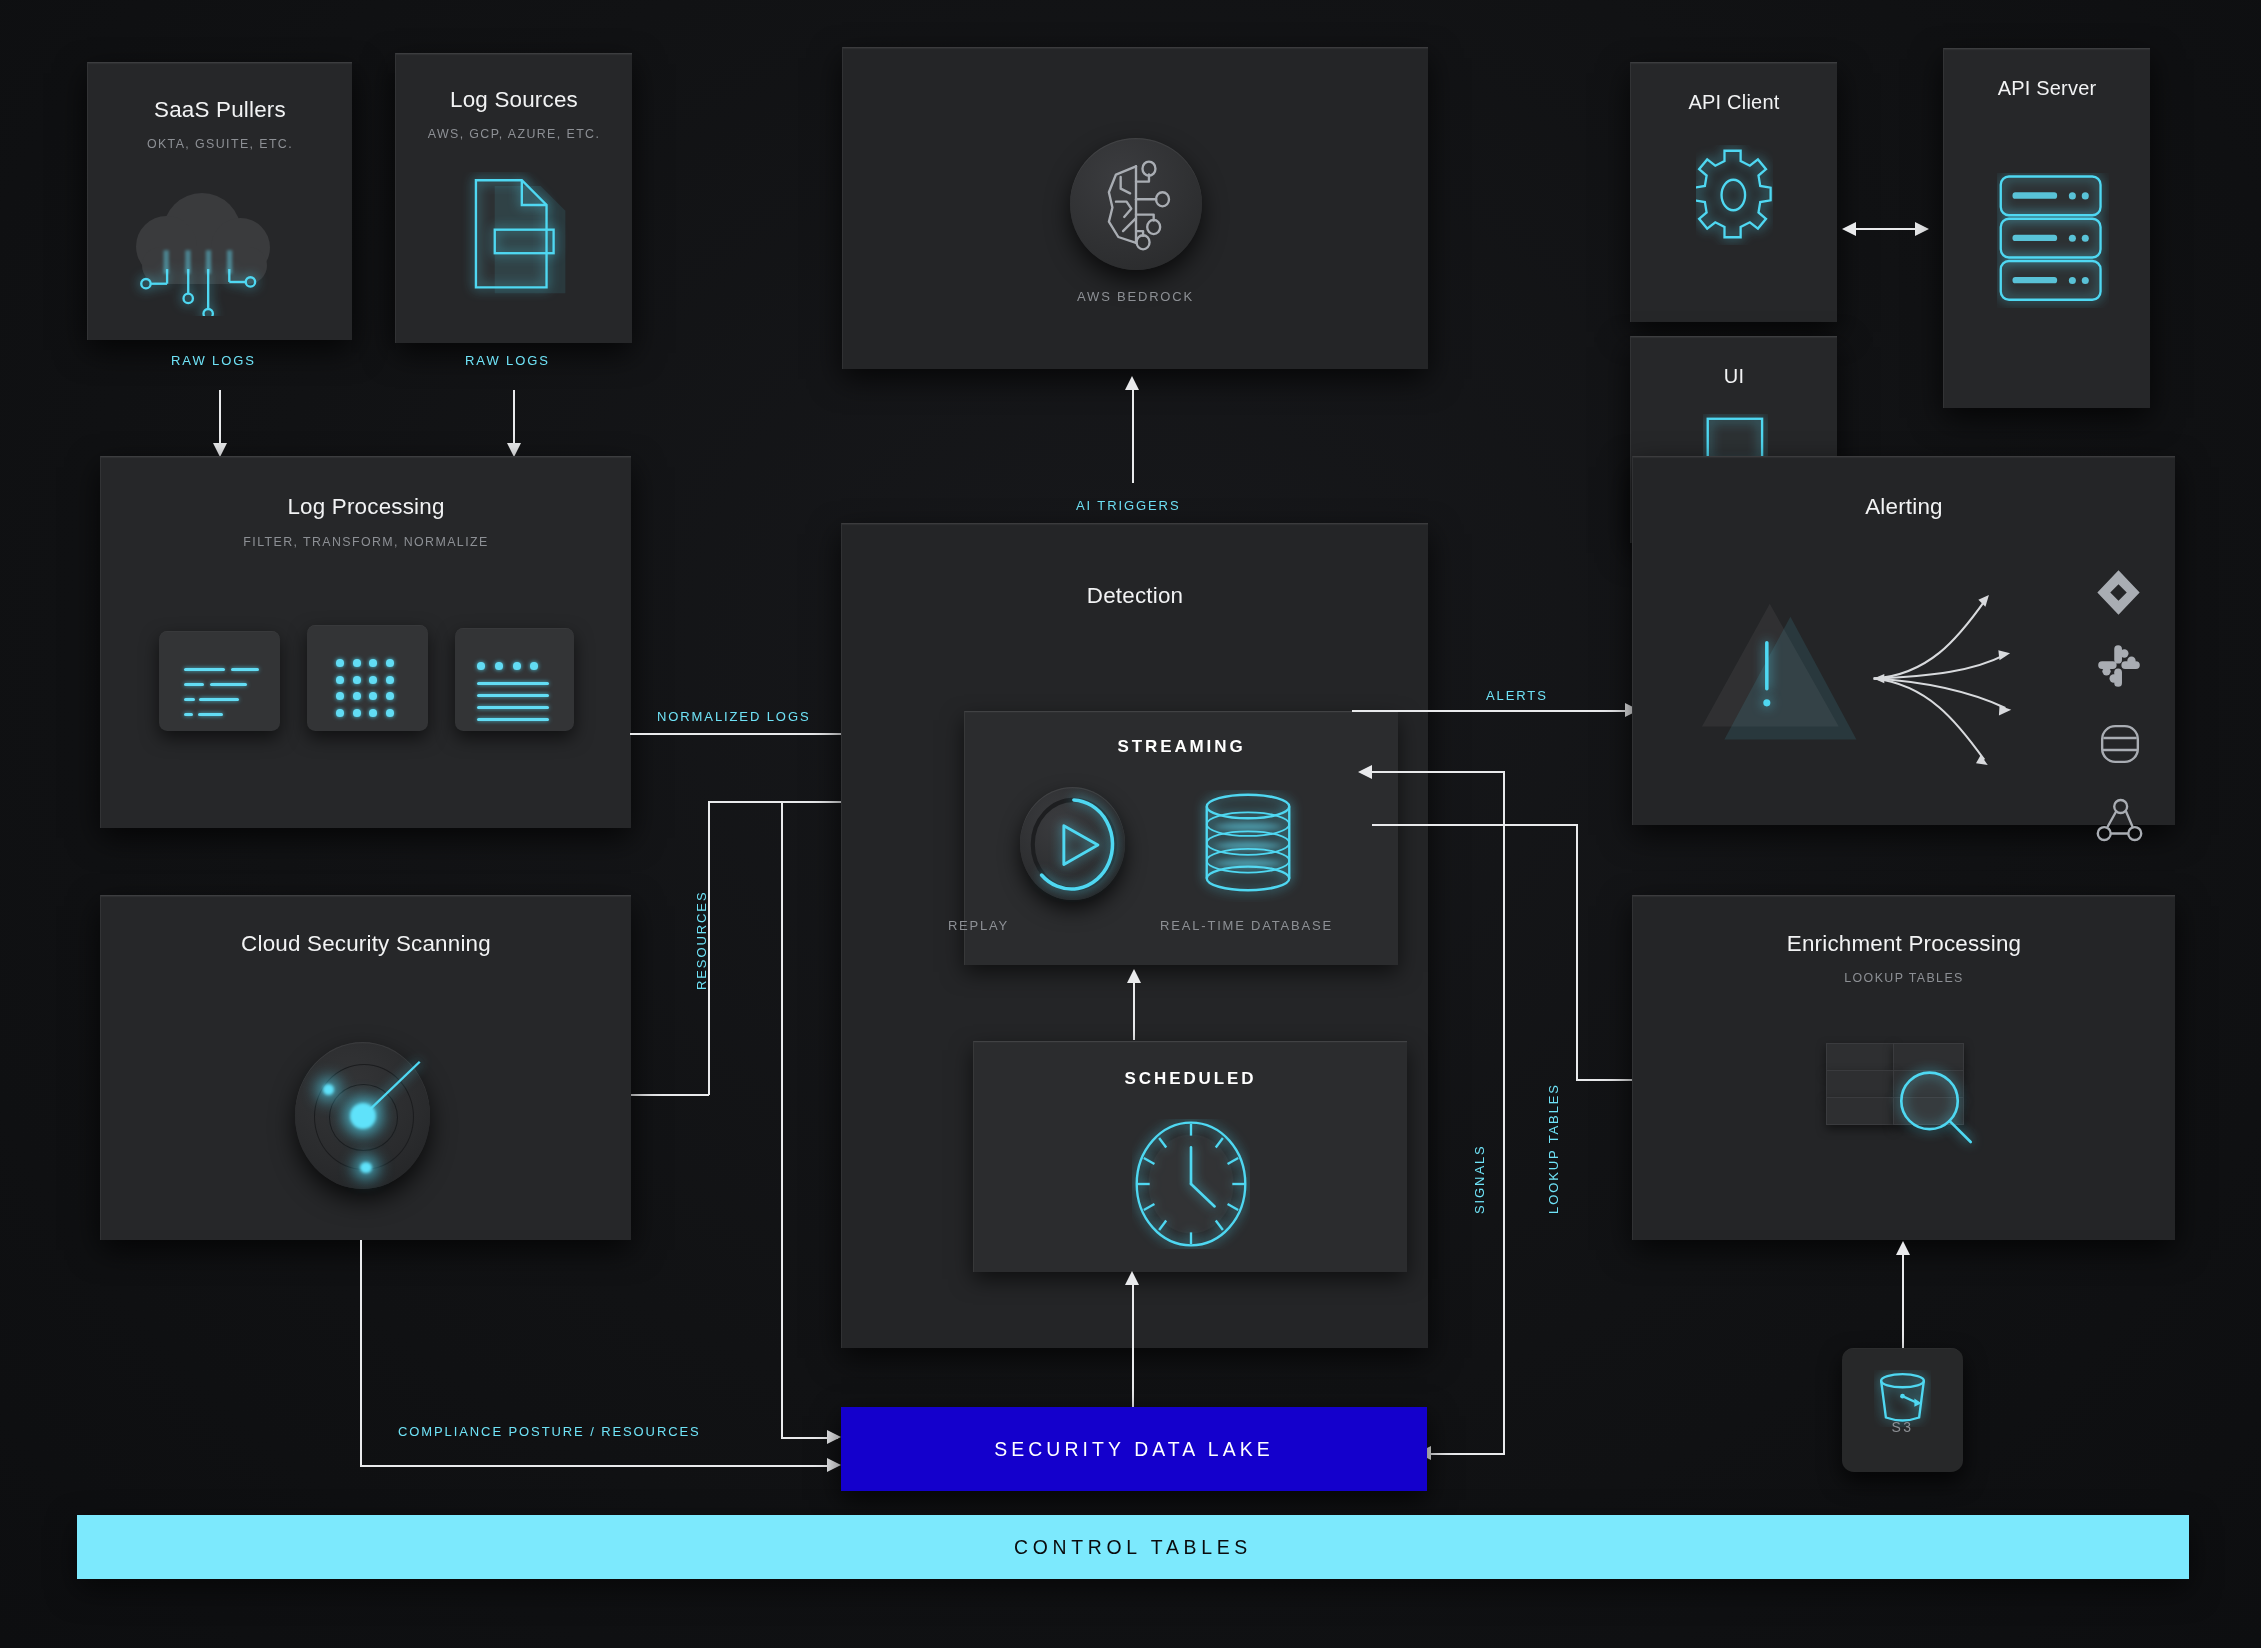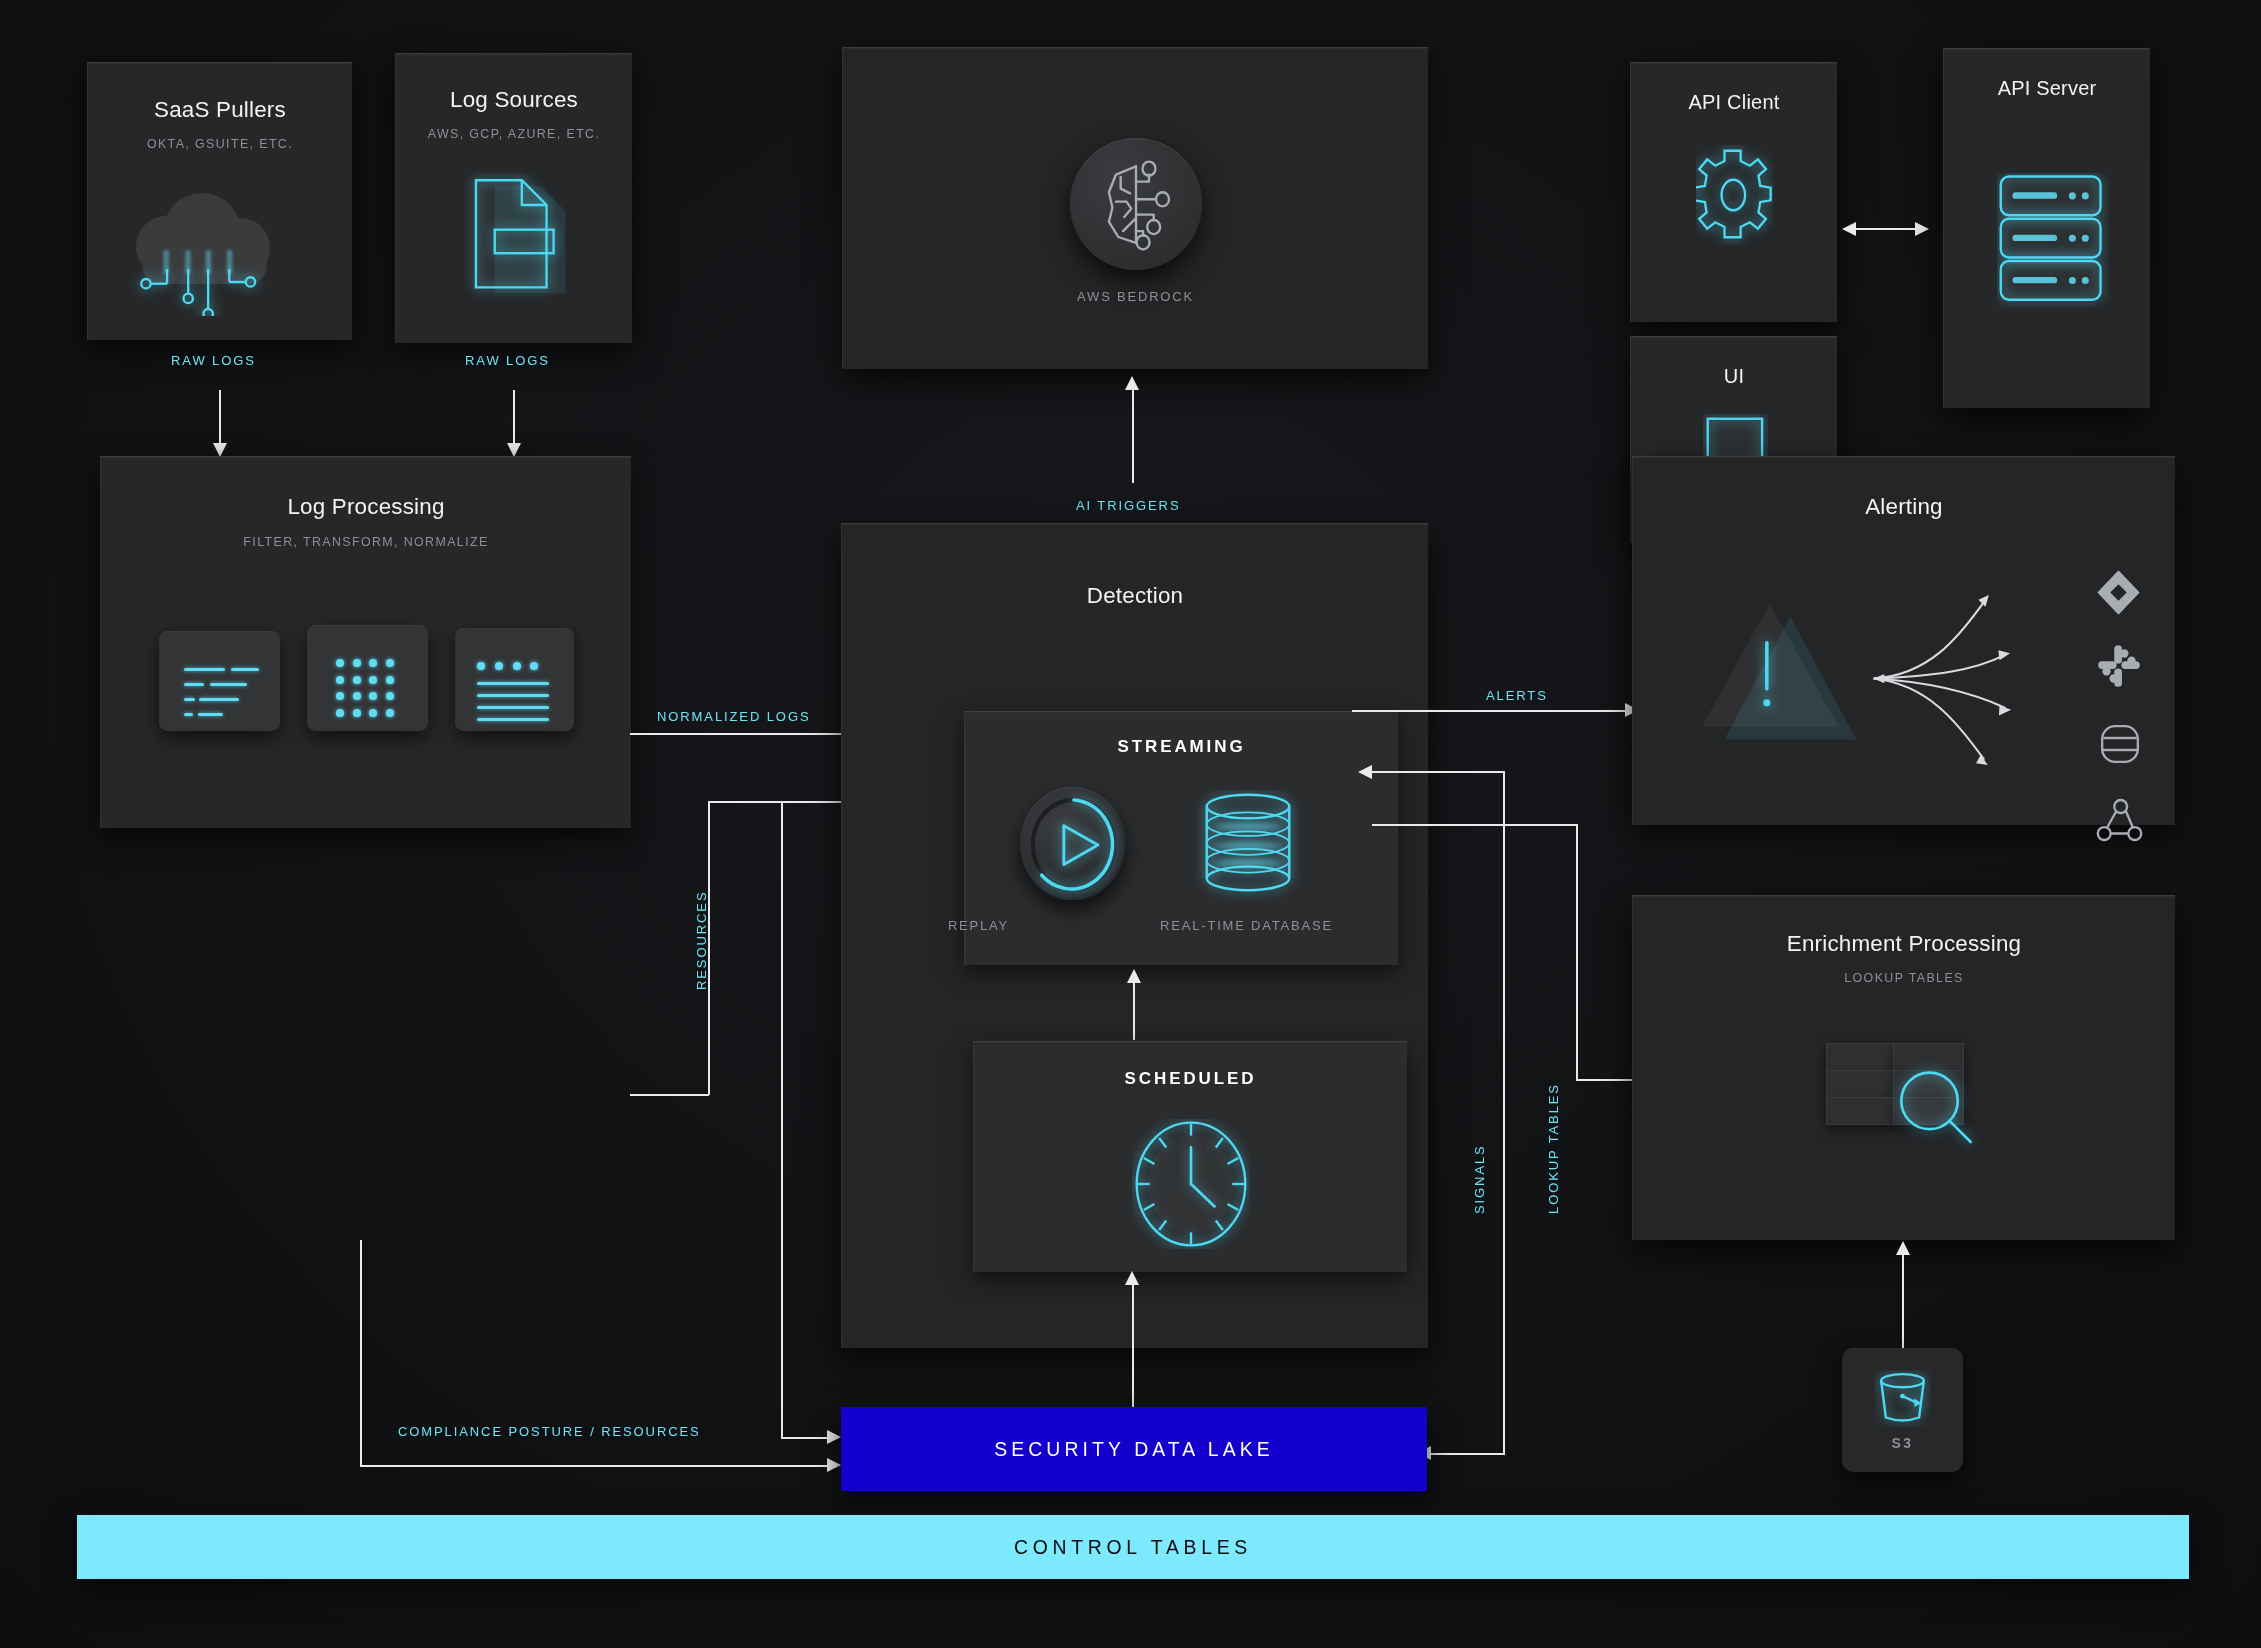--- a/index.html
+++ b/index.html
@@ -191,20 +191,34 @@
   <div class="edgelabel" style="left:657px;top:709px;">NORMALIZED LOGS</div>
   <div class="ln lnh" style="left:630px;top:733px;width:283px;"></div>
   <div class="arrowhead ah-right" style="left:912px;top:727px;"></div>
 
   <div class="edgelabel vert" style="left:694px;top:990px;">RESOURCES</div>
   <div class="ln lnv" style="left:708px;top:801px;height:294px;"></div>
   <div class="ln lnh" style="left:630px;top:1094px;width:79px;"></div>
   <div class="ln lnh" style="left:708px;top:801px;width:205px;"></div>
   <div class="arrowhead ah-right" style="left:912px;top:794px;"></div>
 
+  <div class="panel" style="left:100px;top:895px;width:530px;height:344px;">
+    <div class="title" style="top:35px;">Cloud Security Scanning</div>
+    <div class="iconwrap" style="left:188px;top:141px;width:159px;height:159px;">
+      <div class="radar" style="left:5.9px;top:4.7px;width:135px;height:147px;"></div>
+      <div class="radarring" style="left:25px;top:27px;width:98px;height:104px;"></div>
+      <div class="radarring" style="left:40px;top:47px;width:67px;height:65px;"></div>
+      <svg width="159" height="159" style="position:absolute;left:0;top:0;" viewBox="0 0 270 270">
+        <line x1="126" y1="134" x2="222" y2="42" stroke="#4fd8f2" stroke-width="4" class="glow"></line>
+      </svg>
+      <div class="blip" style="left:61px;top:66px;width:26px;height:26px;"></div>
+      <div class="blip" style="left:34px;top:47px;width:10.6px;height:10.6px;"></div>
+      <div class="blip" style="left:71px;top:125px;width:11.8px;height:10.6px;"></div>
+    </div>
+  </div>
 
   <div class="edgelabel" style="left:398px;top:1424px;">COMPLIANCE POSTURE / RESOURCES</div>
   <div class="ln lnv" style="left:360px;top:1240px;height:227px;"></div>
   <div class="ln lnh" style="left:360px;top:1465px;width:477px;"></div>
   <div class="arrowhead ah-right" style="left:827px;top:1458px;"></div>
 
   <div class="ln lnv" style="left:781px;top:801px;height:638px;"></div>
   <div class="ln lnh" style="left:781px;top:1437px;width:57px;"></div>
   <div class="arrowhead ah-right" style="left:827px;top:1430px;"></div>
 
@@ -481,21 +495,21 @@
       <svg width="57" height="57" viewBox="0 0 96 96">
           <g class="cyan glow" stroke-width="4">
         <ellipse cx="48" cy="18" rx="36" ry="11"></ellipse>
         <path d="M12 18 L20 80 Q48 90 76 80 L84 18"></path>
         <path d="M48 44 L74 56"></path>
         <circle cx="48" cy="44" r="4" class="cyanf" stroke="none"></circle>
         <path d="M68 48 L80 56 L68 62 Z" class="cyanf" stroke="none"></path>
       </g>
         </svg>
     </div>
-    <div class="minilabel" style="top:87px;font-size:14px;letter-spacing:2.4px;font-weight:bold;">S3</div>
+    <div class="minilabel" style="top:71px;font-size:14px;letter-spacing:2.4px;">S3</div>
   </div>
 
   <div class="datalake" style="left:841px;top:1407px;width:586px;height:84px;">
     <span>SECURITY DATA LAKE</span>
   </div>
 
   <div class="controlplane" style="left:77px;top:1515px;width:2112px;height:64px;">
     <span>CONTROL TABLES</span>
   </div>
 

